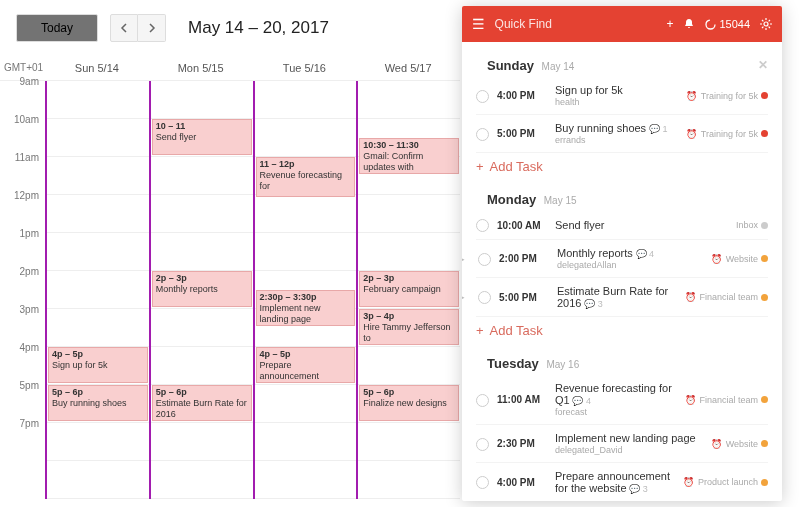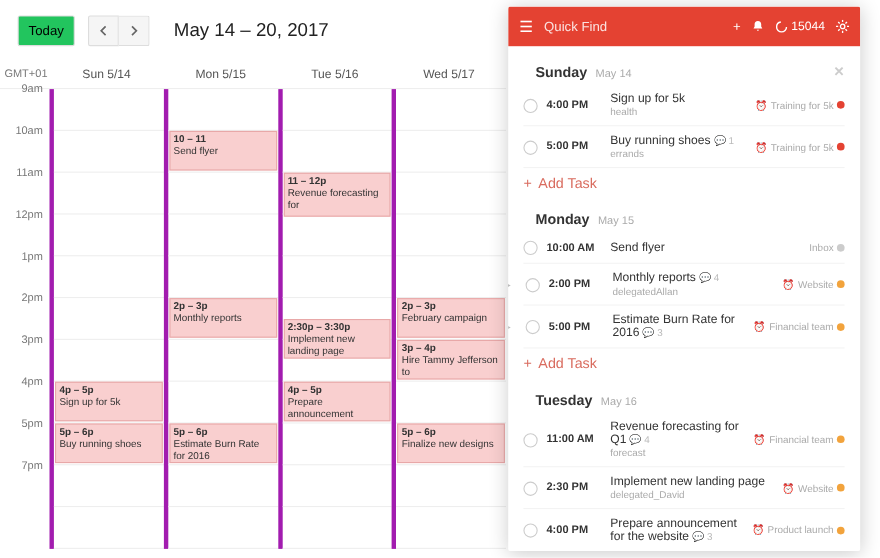--- a/index.html
+++ b/index.html
@@ -1,34 +1,34 @@
 <!DOCTYPE html>
 <html><head>
 <meta charset="utf-8">
 <style>
 * { margin: 0; padding: 0; box-sizing: border-box; font-family: -apple-system, Helvetica, Arial, sans-serif; }
 body { background: #fff; width: 800px; height: 507px; overflow: hidden; position: relative; color: #333; }
 
 
 .calendar { position: absolute; left: 0; top: 0; width: 460px; height: 507px; }
 .cal-header { display: flex; align-items: center; padding: 14px 16px; gap: 12px; }
-.today-btn { background: #22c55e; border: 1px solid #ddd; border-radius: 2px; padding: 6px 9px; font-size: 12px; cursor: pointer; }
+.today-btn { background: #737373; border: 1px solid #ddd; border-radius: 2px; padding: 6px 24px; font-size: 12px; cursor: pointer; }
 .nav-btns { display: inline-flex; }
 .nav-btn { background: #f5f5f5; border: 1px solid #ddd; width: 28px; height: 28px; display: flex; align-items: center; justify-content: center; cursor: pointer; }
 .nav-btn:first-child { border-radius: 2px 0 0 2px; }
 .nav-btn:last-child { border-radius: 0 2px 2px 0; border-left: none; }
 .range-label { font-size: 17px; color: #222; margin-left: 10px; }
 .cal-grid-header { display: flex; border-bottom: 1px solid #eee; font-size: 11px; color: #555; }
 .tz-col { width: 45px; padding: 6px 4px; font-size: 10px; color: #777; }
 .day-col-h { flex: 1; text-align: center; padding: 6px 0; }
 .cal-body { display: flex; position: relative; }
 .time-col { width: 45px; }
 .time-cell { height: 38px; font-size: 10px; color: #777; text-align: right; padding-right: 6px; position: relative; top: -5px; }
 .days { flex: 1; display: flex; position: relative; }
-.day-col { flex: 1; border-left: 4px solid #a21caf; position: relative; }
+.day-col { flex: 1; border-left: 2px solid #a21caf; position: relative; }
 .hour-row { height: 38px; border-bottom: 1px solid #eee; }
 .event { position: absolute; left: 1px; right: 1px; background: #f9cfcf; border: 1px solid #e8a8a8; font-size: 9px; padding: 1px 3px; overflow: hidden; line-height: 1.2; }
 .event .t { font-weight: 600; }
 
 
 .sidebar { position: absolute; right: 18px; top: 6px; width: 320px; height: 495px; background: #fff; box-shadow: 0 2px 18px rgba(0,0,0,0.2); border-radius: 2px; overflow: hidden; display: flex; flex-direction: column; }
 .sb-top { background: #e44232; color: #fff; height: 36px; display: flex; align-items: center; padding: 0 10px; font-size: 12px; gap: 10px; }
 .menu-icon { cursor: pointer; font-size: 14px; }
 .quick-find { opacity: 0.85; flex: 1; }
 .sb-icons { display: flex; align-items: center; gap: 10px; }
@@ -153,20 +153,21 @@
           <div class="hour-row"></div>
           <div class="hour-row"></div>
           <div class="hour-row"></div>
           <div class="hour-row"></div>
           <div class="hour-row"></div>
           <div class="hour-row"></div>
           <div class="hour-row"></div>
           <div class="hour-row"></div>
           <div class="hour-row"></div>
           <div class="hour-row"></div>
+        <div class="event" style="top:57px;height:36px"><span class="t">10:30 – 11:30</span><br><span>Gmail: Confirm updates with</span></div>
         <div class="event" style="top:190px;height:36px"><span class="t">2p – 3p</span><br><span>February campaign</span></div>
         <div class="event" style="top:228px;height:36px"><span class="t">3p – 4p</span><br><span>Hire Tammy Jefferson to</span></div>
         <div class="event" style="top:304px;height:36px"><span class="t">5p – 6p</span><br><span>Finalize new designs</span></div>
       </div>
     </div>
   </div>
 </div>
 
 <div class="sidebar">
   <div class="sb-top">

